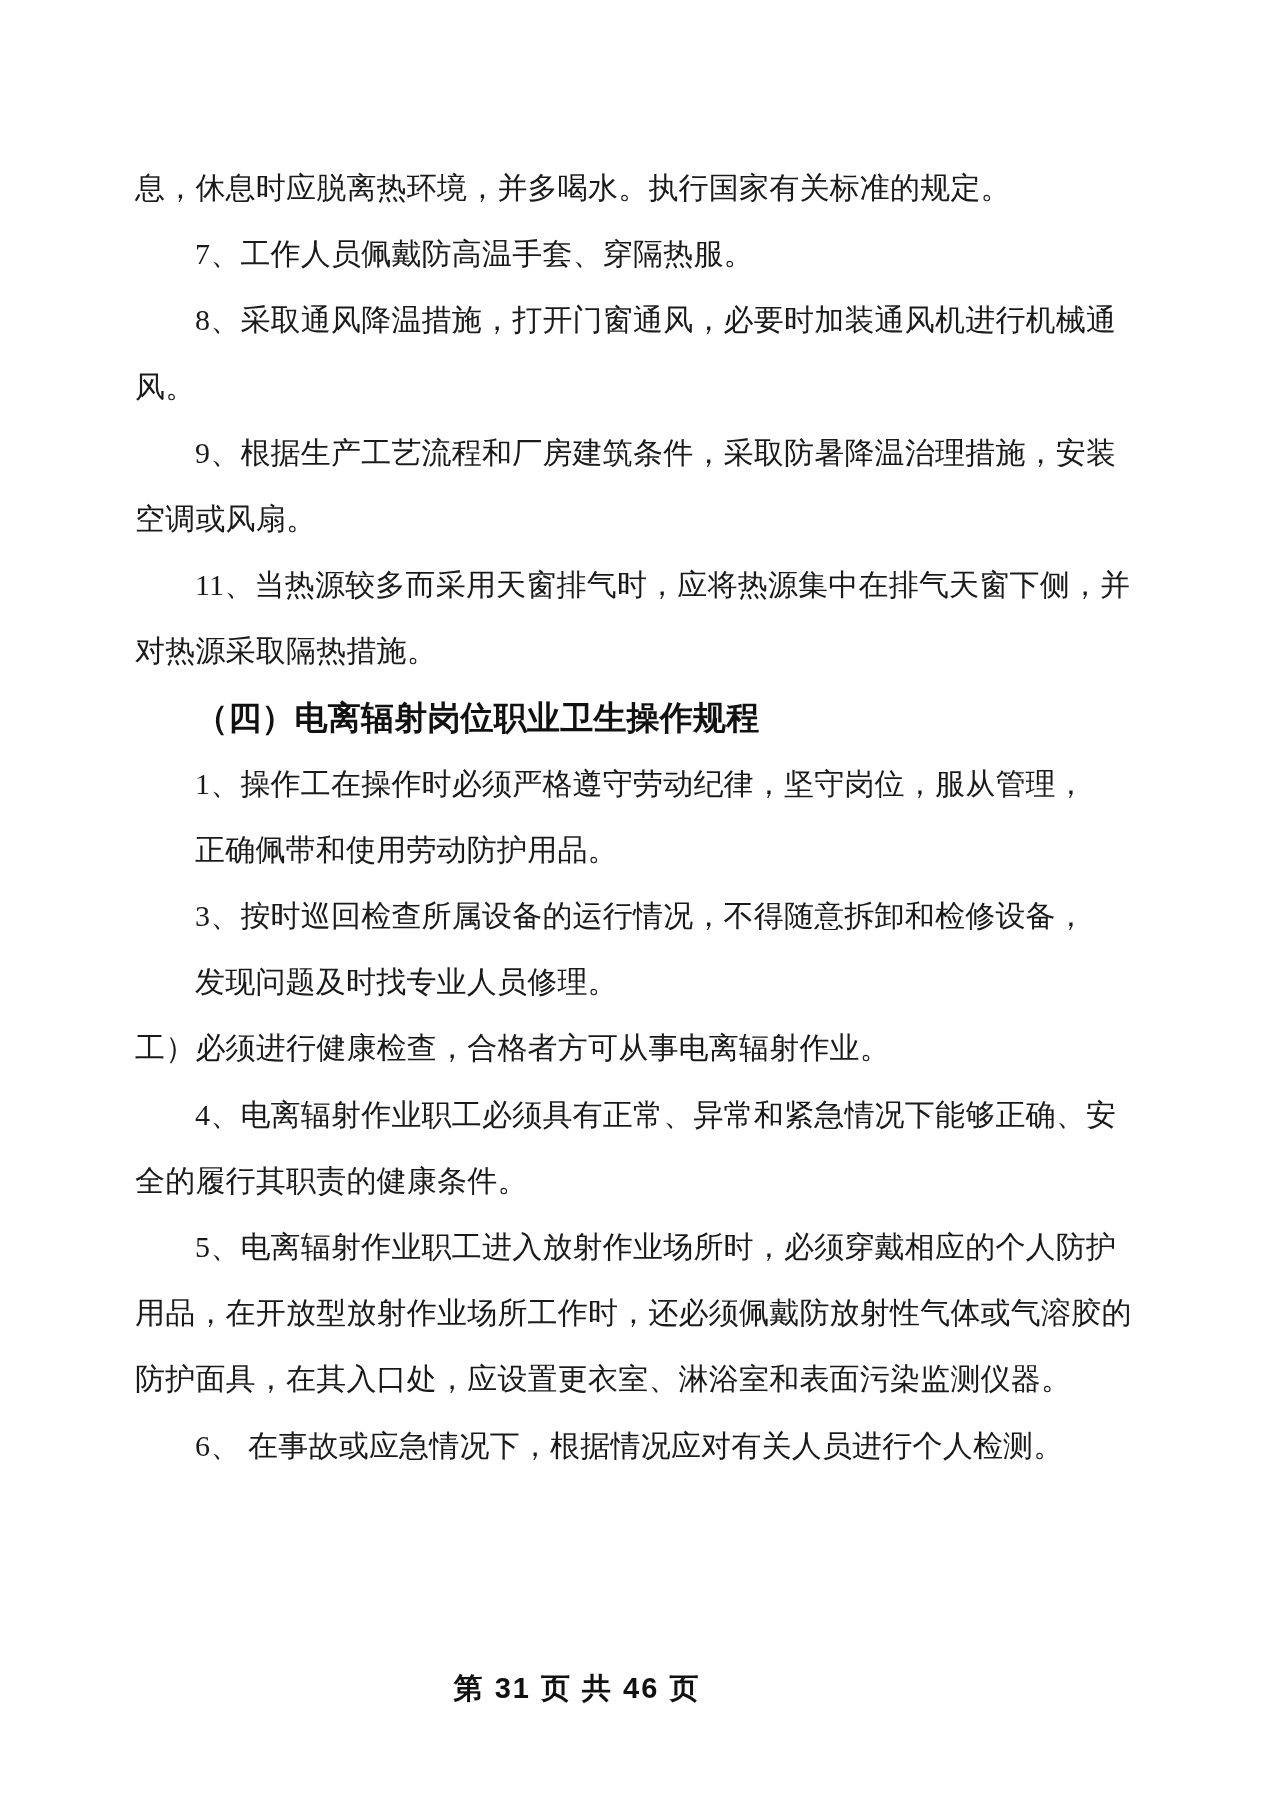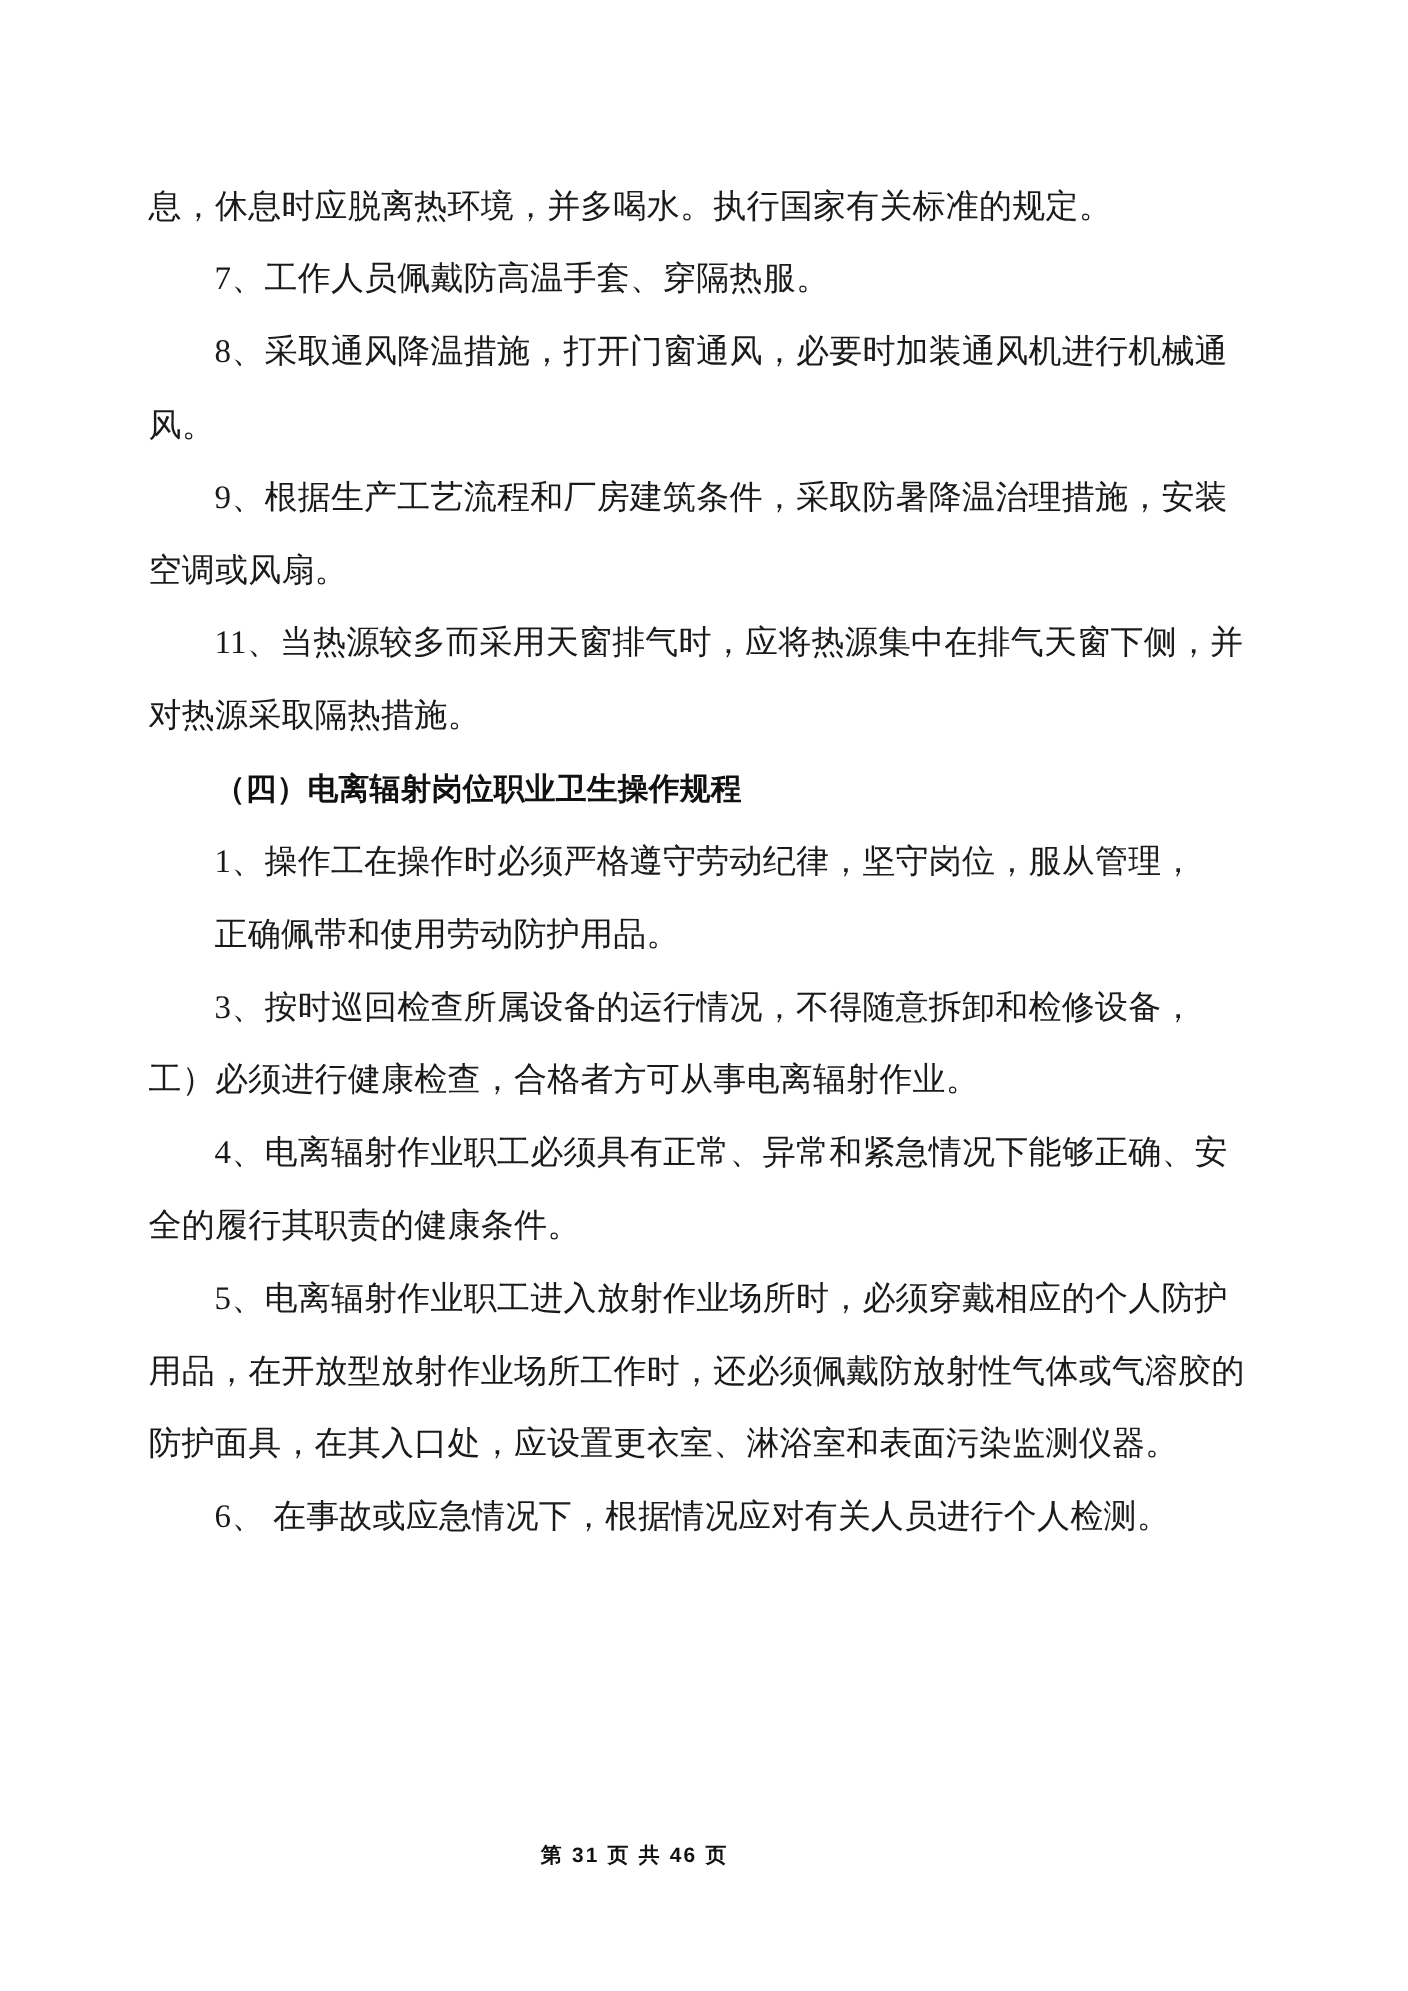--- a/index.html
+++ b/index.html
@@ -26,34 +26,34 @@
     height: 66.2px;
     line-height: 66.2px;
     font-size: 30px;
     white-space: nowrap;
     letter-spacing: 0.2px;
   }
   .ind {
     padding-left: 60px;
   }
   .heading {
-    font-family: Liberation Serif, serif;
+    font-family: Liberation Sans, sans-serif;
     font-weight: bold;
-    font-size: 28px;
+    font-size: 33px;
     color: #111111;
   }
   .footer {
     position: absolute;
     top: 1668px;
     left: 0;
     width: 1154px;
     text-align: center;
     font-family: "Liberation Sans", "DejaVu Sans", sans-serif;
     font-weight: bold;
-    font-size: 19px;
+    font-size: 29px;
     line-height: 40px;
     color: #111111;
     letter-spacing: 2px;
   }
 </style>
 </head>
 <body>
 
 <div class="page">
   <div class="content">
@@ -62,20 +62,21 @@
     <div class="ln ind">8、采取通风降温措施，打开门窗通风，必要时加装通风机进行机械通</div>
     <div class="ln">风。</div>
     <div class="ln ind">9、根据生产工艺流程和厂房建筑条件，采取防暑降温治理措施，安装</div>
     <div class="ln">空调或风扇。</div>
     <div class="ln ind">11、当热源较多而采用天窗排气时，应将热源集中在排气天窗下侧，并</div>
     <div class="ln">对热源采取隔热措施。</div>
     <div class="ln ind heading">（四）电离辐射岗位职业卫生操作规程</div>
     <div class="ln ind">1、操作工在操作时必须严格遵守劳动纪律，坚守岗位，服从管理，</div>
     <div class="ln ind">正确佩带和使用劳动防护用品。</div>
     <div class="ln ind">3、按时巡回检查所属设备的运行情况，不得随意拆卸和检修设备，</div>
+    <div class="ln ind">发现问题及时找专业人员修理。</div>
     <div class="ln">工）必须进行健康检查，合格者方可从事电离辐射作业。</div>
     <div class="ln ind">4、电离辐射作业职工必须具有正常、异常和紧急情况下能够正确、安</div>
     <div class="ln">全的履行其职责的健康条件。</div>
     <div class="ln ind">5、电离辐射作业职工进入放射作业场所时，必须穿戴相应的个人防护</div>
     <div class="ln">用品，在开放型放射作业场所工作时，还必须佩戴防放射性气体或气溶胶的</div>
     <div class="ln">防护面具，在其入口处，应设置更衣室、淋浴室和表面污染监测仪器。</div>
     <div class="ln ind">6、 在事故或应急情况下，根据情况应对有关人员进行个人检测。</div>
   </div>
 
   <div class="footer">

